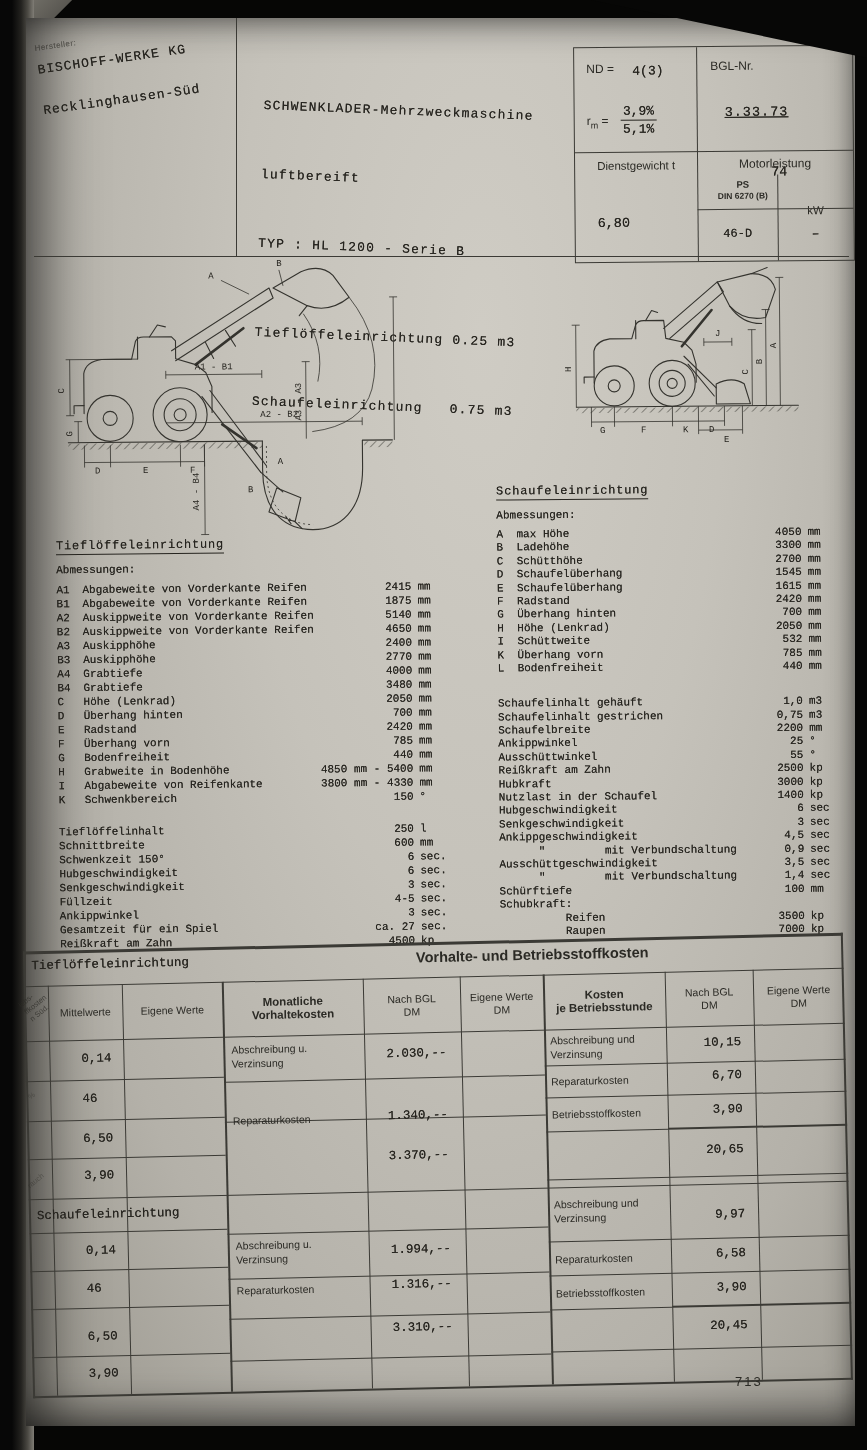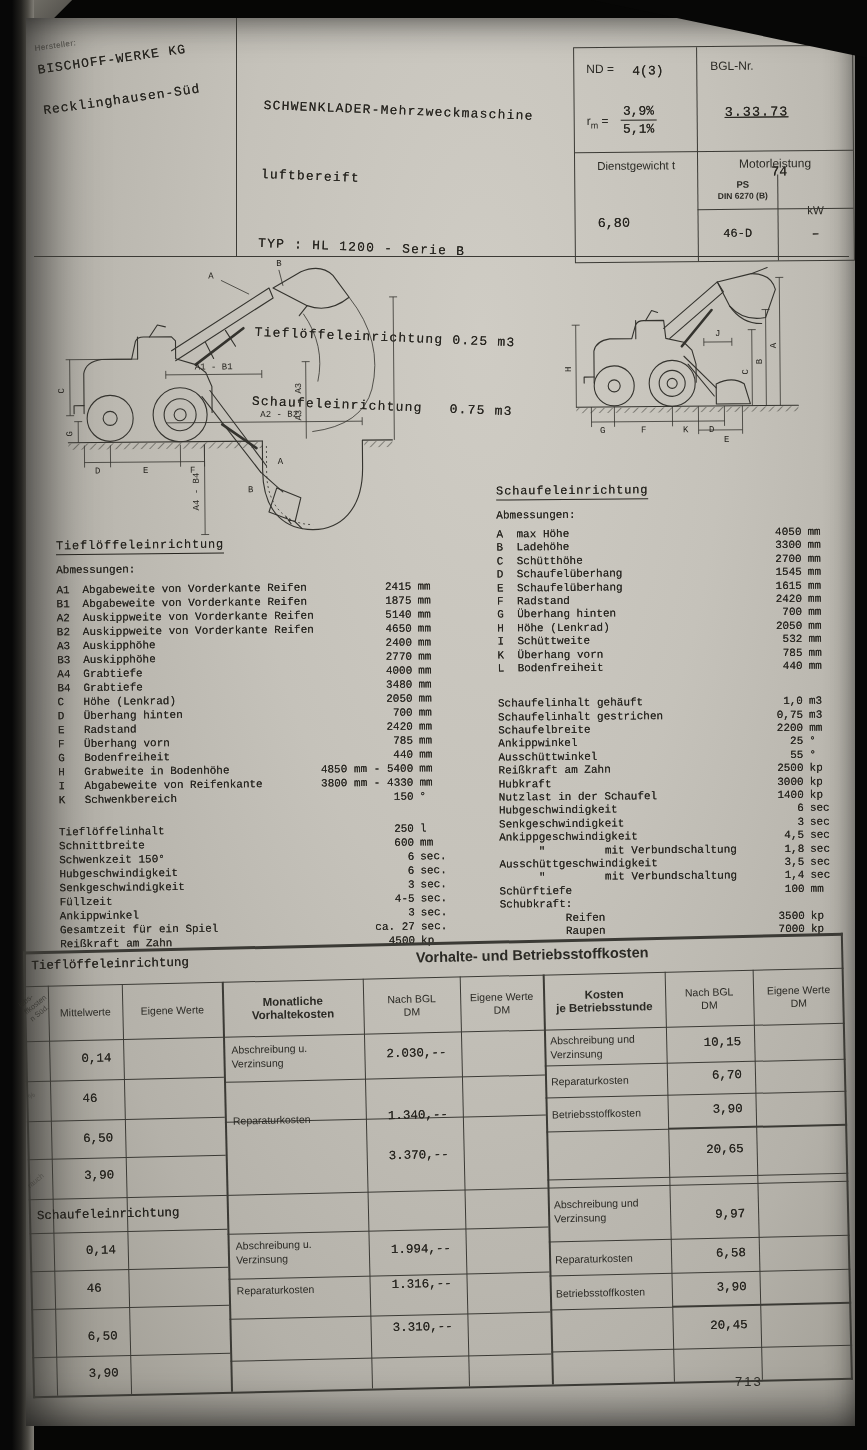--- a/index.html
+++ b/index.html
@@ -515,21 +515,21 @@
             <span class="dval">3</span>
             <span class="dunit">sec</span>
           </div>
           <div class="srow">
             <span class="dlabel">Ankippgeschwindigkeit</span>
             <span class="dval">4,5</span>
             <span class="dunit">sec</span>
           </div>
           <div class="srow">
             <span class="dlabel">      "         mit Verbundschaltung</span>
-            <span class="dval">1,8</span>
+            <span class="dval">0,9</span>
             <span class="dunit">sec</span>
           </div>
           <div class="srow">
             <span class="dlabel">Ausschüttgeschwindigkeit</span>
             <span class="dval">3,5</span>
             <span class="dunit">sec</span>
           </div>
           <div class="srow">
             <span class="dlabel">      "         mit Verbundschaltung</span>
             <span class="dval">1,4</span>

